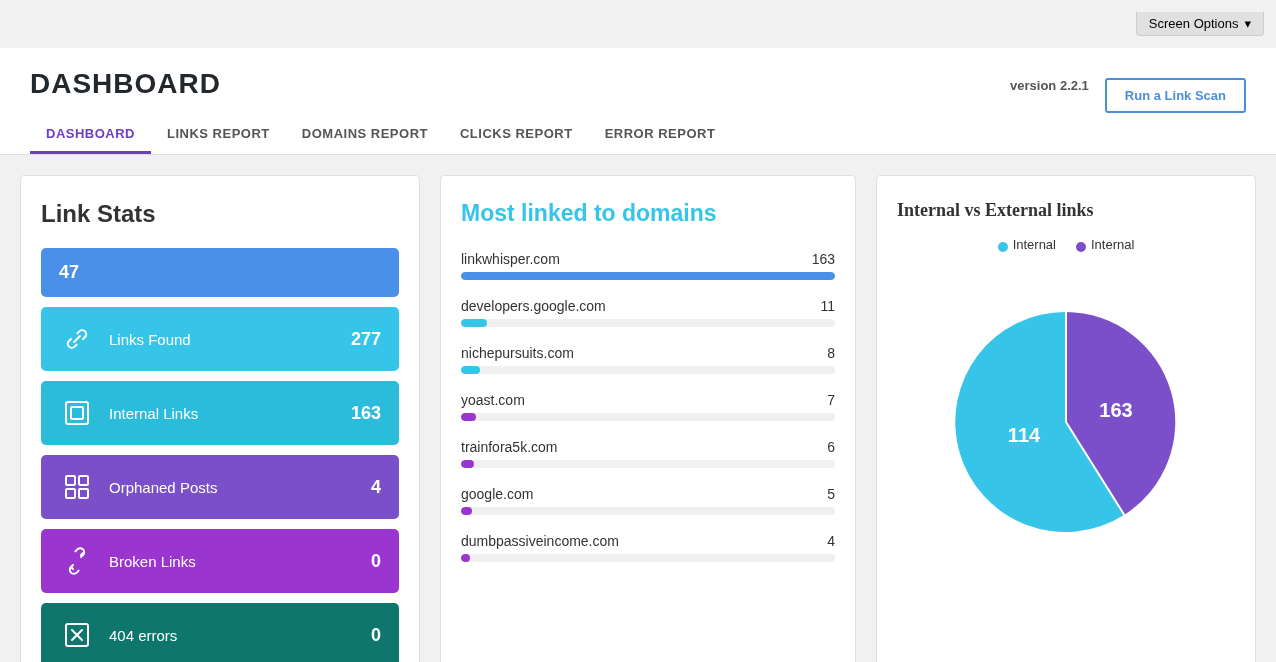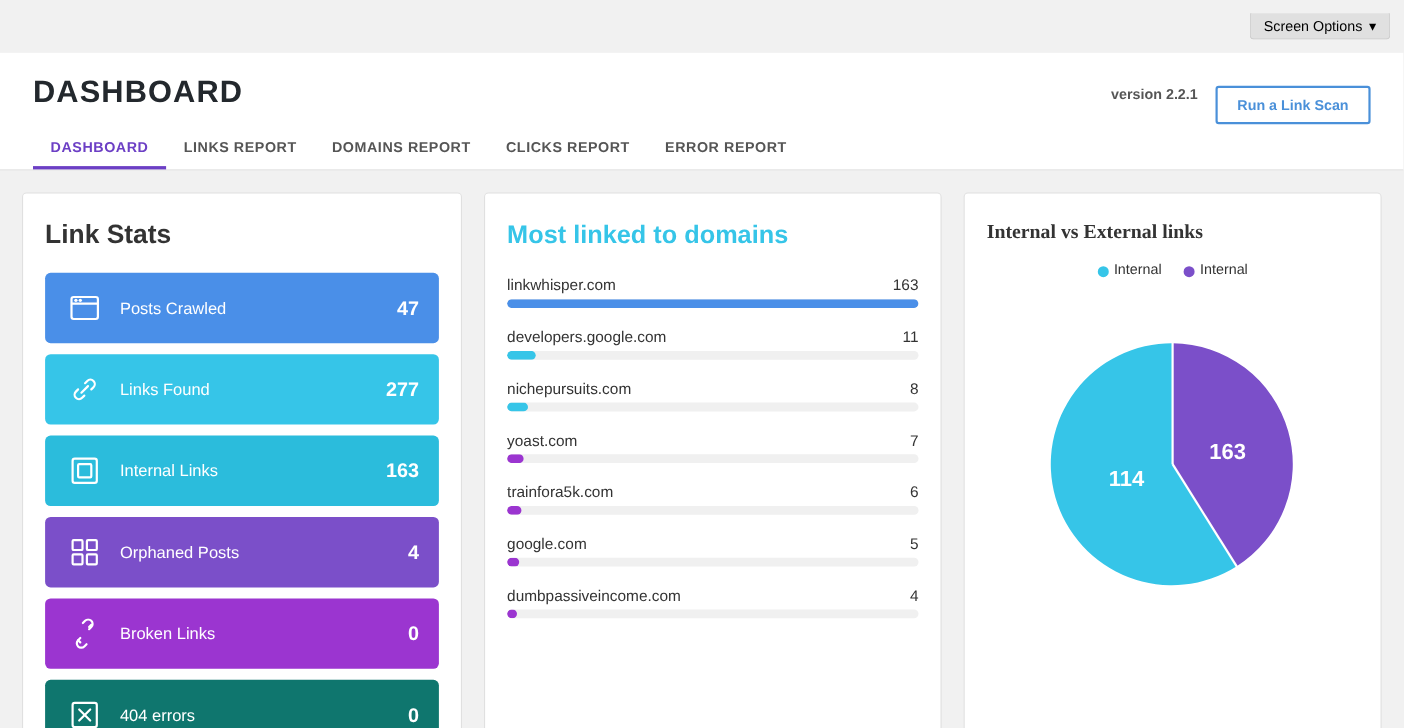--- a/index.html
+++ b/index.html
@@ -260,31 +260,20 @@
     <div class="nav-tab">ERROR REPORT</div>
   </nav>
 </div>
 
 <div class="main-content">
 
   <div class="left-panel">
     <h2 class="panel-title">Link Stats</h2>
 
     <div class="stat-card card-blue">
-      <div class="stat-card-left">
-        <div class="stat-icon">
-          <svg width="28" height="28" viewBox="0 0 28 28" fill="none">
-            <rect x="2" y="4" width="24" height="20" rx="2" stroke="white" stroke-width="2" fill="none"></rect>
-            <line x1="2" y1="10" x2="26" y2="10" stroke="white" stroke-width="2"></line>
-            <circle cx="6" cy="7" r="1.5" fill="white"></circle>
-            <circle cx="10" cy="7" r="1.5" fill="white"></circle>
-          </svg>
-        </div>
-        <span class="stat-label">Posts Crawled</span>
-      </div>
       <span class="stat-value">47</span>
     </div>
 
     <div class="stat-card card-cyan">
       <div class="stat-card-left">
         <div class="stat-icon">
           <svg width="28" height="28" viewBox="0 0 28 28" fill="none">
             <path d="M11 17l6-6" stroke="white" stroke-width="2" stroke-linecap="round"></path>
             <path d="M8 14l-2 2a4 4 0 005.66 5.66l2-2" stroke="white" stroke-width="2" stroke-linecap="round" fill="none"></path>
             <path d="M20 14l2-2a4 4 0 00-5.66-5.66l-2 2" stroke="white" stroke-width="2" stroke-linecap="round" fill="none"></path>

